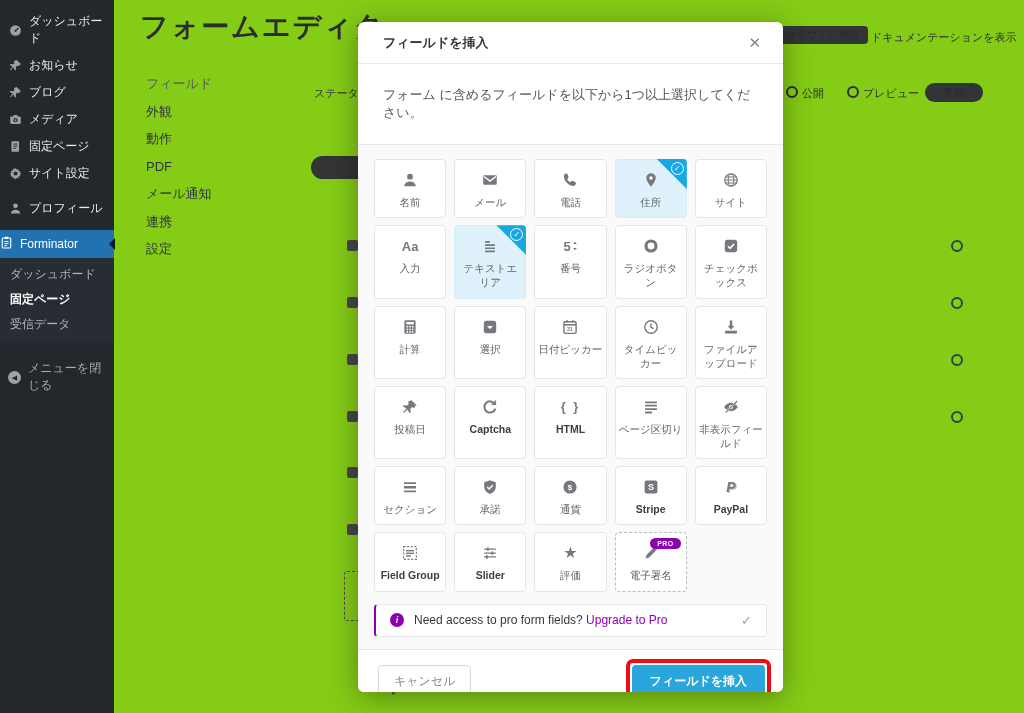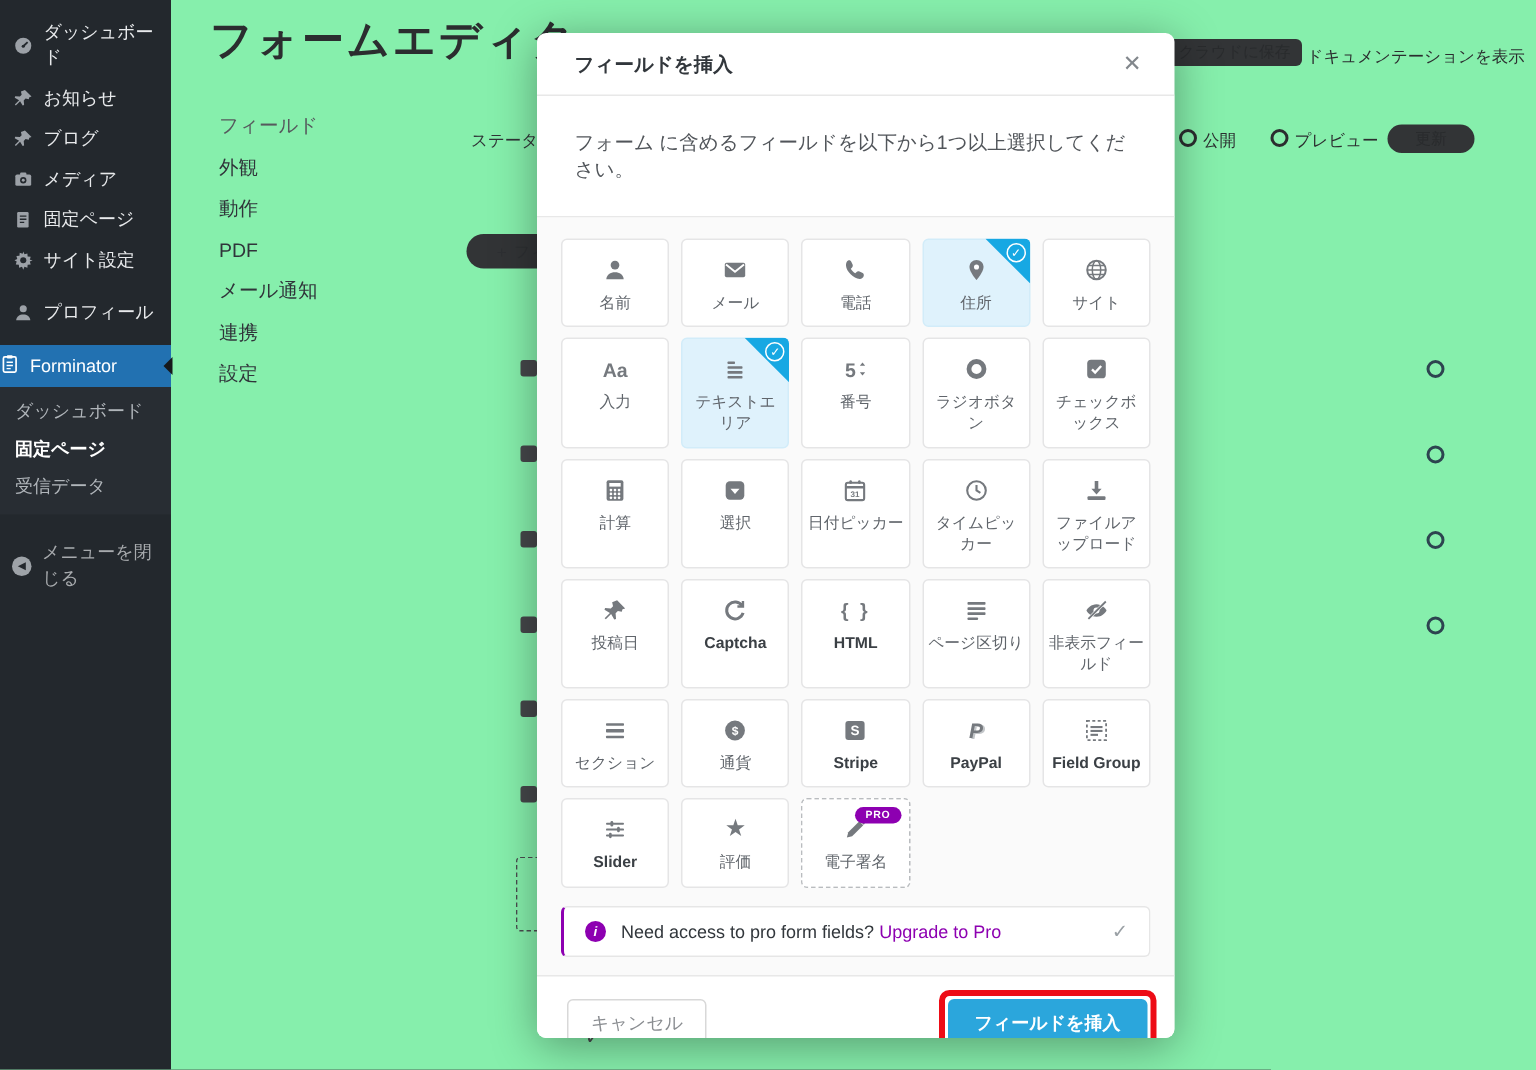--- a/index.html
+++ b/index.html
@@ -2,21 +2,21 @@
 <html><head>
 <meta charset="utf-8">
 <style>
   html,body{margin:0;padding:0;}
   body{width:1024px;height:713px;overflow:hidden;position:relative;
        font-family:"Liberation Sans","DejaVu Sans",sans-serif;
        background:#3e4042;-webkit-font-smoothing:antialiased;}
   .app{position:absolute;inset:0;}
 
   
-  .backdrop{position:absolute;left:114px;top:0;right:0;bottom:0;background:#86efac;z-index:1;}
+  .backdrop{position:absolute;left:114px;top:0;right:0;bottom:0;background:#84cc16;z-index:1;}
   .bg-title{position:absolute;left:26px;top:8px;font-size:28px;font-weight:800;
             letter-spacing:2px;color:#2b2d2f;}
   .bg-tabs{position:absolute;left:32px;top:70px;list-style:none;margin:0;padding:0;}
   .bg-tabs li{font-size:13px;line-height:27.5px;color:#30343a;}
   .bg-tabs li.active{color:#56595d;}
   .bg-status{position:absolute;left:200px;top:86px;font-size:11px;color:#303437;}
   .bg-btn{position:absolute;background:#323436;border-radius:4px;color:#292b2d;
           font-size:10.5px;display:flex;align-items:center;justify-content:center;white-space:nowrap;}
   .bg-cloud{left:664px;top:26px;width:90px;height:18px;}
   .bg-doc{position:absolute;left:757px;top:30px;font-size:11px;color:#2b2d2f;white-space:nowrap;}
@@ -437,20 +437,29 @@
                 <rect x="2" y="3.2" width="12" height="1.7" rx=".5"></rect>
                 <rect x="2" y="7" width="12" height="2.4" rx=".5"></rect>
                 <rect x="2" y="11.5" width="12" height="1.7" rx=".5"></rect>
               </svg>
             </span>
             <span class="lbl">セクション</span>
           </div>
           <div class="tile">
             <span class="icon-box">
               <svg viewBox="0 0 16 16">
+                <path d="M8 1.2l5.8 2v4.2c0 3.6-2.4 6.3-5.8 7.4-3.4-1.1-5.8-3.8-5.8-7.4V3.2z" fill="#75797e"></path>
+                <path d="M5.2 8l2 2 3.6-3.8" stroke="#fff" stroke-width="1.5" fill="none"></path>
+              </svg>
+            </span>
+            <span class="lbl">承諾</span>
+          </div>
+          <div class="tile">
+            <span class="icon-box">
+              <svg viewBox="0 0 16 16">
                 <circle cx="8" cy="8" r="6.6" fill="#75797e"></circle>
                 <text x="8" y="11" font-size="8" font-weight="bold" text-anchor="middle" fill="#fff">$</text>
               </svg>
             </span>
             <span class="lbl">通貨</span>
           </div>
           <div class="tile">
             <span class="icon-box">
               <svg viewBox="0 0 16 16">
                 <rect x="1.6" y="1.6" width="12.8" height="12.8" rx="2" fill="#75797e"></rect>

